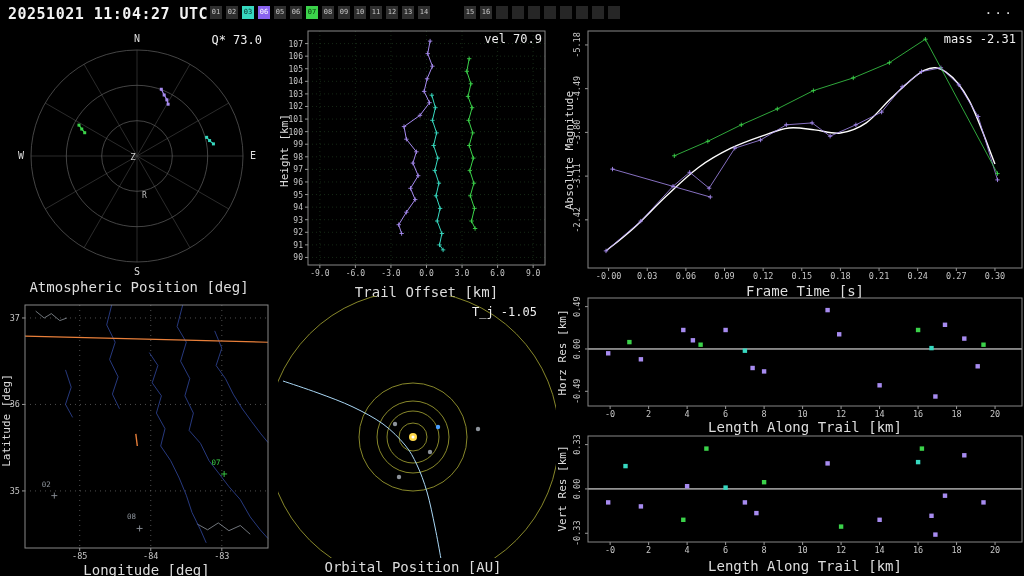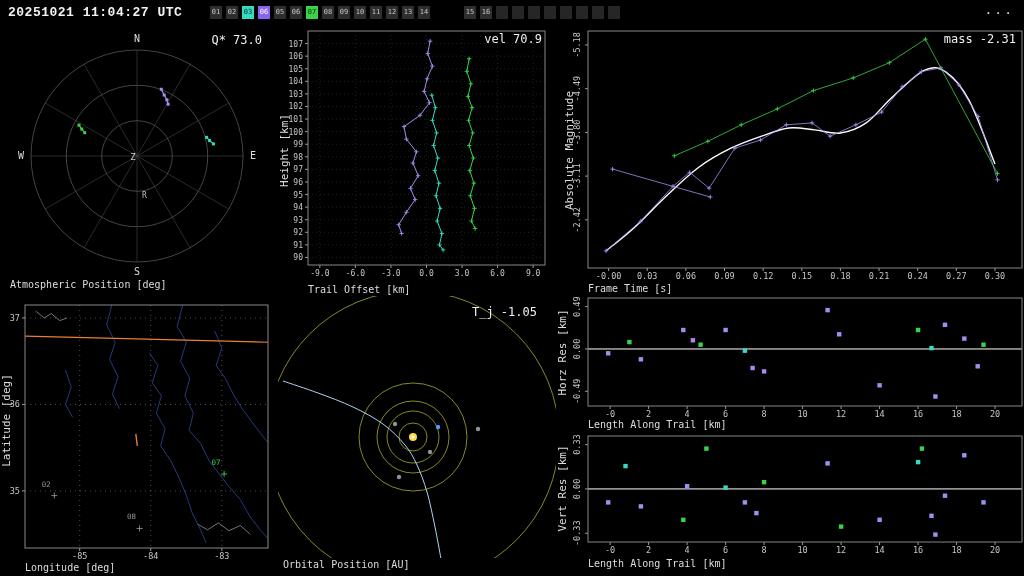--- a/index.html
+++ b/index.html
@@ -1,33 +1,33 @@
 <!DOCTYPE html>
 <html><head>
 <meta charset="utf-8">
 <style>
   html,body{margin:0;padding:0;background:#000;}
   #app{position:relative;width:1024px;height:576px;background:#000;overflow:hidden;
        font-family:"DejaVu Sans Mono","Liberation Mono",monospace;color:#e6e6e6;}
   #topbar{position:absolute;left:0;top:0;width:1024px;height:26px;}
-  #ts{position:absolute;left:8px;top:5px;font-size:13px;font-weight:bold;letter-spacing:.5px;color:#f2f2f2;font-family:Liberation Mono, monospace;}
+  #ts{position:absolute;left:8px;top:5px;font-size:15px;font-weight:bold;letter-spacing:.5px;color:#f2f2f2;}
   #stations{position:absolute;left:210px;top:6px;display:flex;gap:4px;}
   .stbox{width:12px;height:13px;font-size:7px;line-height:13px;text-align:center;background:#2e2e2e;color:#c8c8c8;cursor:pointer;}
   #menu{position:absolute;right:10px;top:2px;font-size:13px;letter-spacing:2px;color:#ddd;cursor:pointer;}
   .panel{position:absolute;}
   #panel-atmos{left:0;top:26px;width:278px;height:270px;}
   #panel-trail{left:278px;top:26px;width:278px;height:274px;}
   #panel-mag{left:556px;top:26px;width:468px;height:274px;}
   #panel-map{left:0;top:296px;width:278px;height:280px;}
   #panel-orbit{left:278px;top:296px;width:278px;height:280px;}
   #panel-res{left:556px;top:296px;width:468px;height:280px;}
   svg{position:absolute;left:0;top:0;display:block;}
   svg text{font-family:"DejaVu Sans Mono","Liberation Mono",monospace;}
   .ann{position:absolute;font-size:12px;color:#f0f0f0;white-space:nowrap;}
-  .xtitle{position:absolute;font-size:10px;color:#ddd;white-space:nowrap;}
+  .xtitle{position:absolute;font-size:14px;color:#ddd;text-align:center;white-space:nowrap;}
   .ylab{position:absolute;font-size:11px;color:#ddd;text-align:center;transform:rotate(-90deg);white-space:nowrap;}
   #ann-atmos{right:16px;top:7px;}   #title-atmos{left:10px;width:258px;top:253px;}
   #ann-trail{right:14px;top:6px;}   #title-trail{left:30px;width:237px;top:258px;}
   #ylab-trail{left:-44px;top:118px;width:100px;}
   #ann-mag{right:8px;top:6px;text-align:center;}      #title-mag{left:32px;width:434px;top:257px;}
   #ylab-mag{left:-52px;top:118px;width:130px;}
   #title-map{left:25px;width:243px;top:266px;}
   #ylab-map{left:-46px;top:118px;width:104px;}
   #ann-orbit{right:19px;top:9px;}   #title-orbit{left:5px;width:260px;top:263px;}
   #svg-horz{top:0;} #svg-vert{top:136px;}

